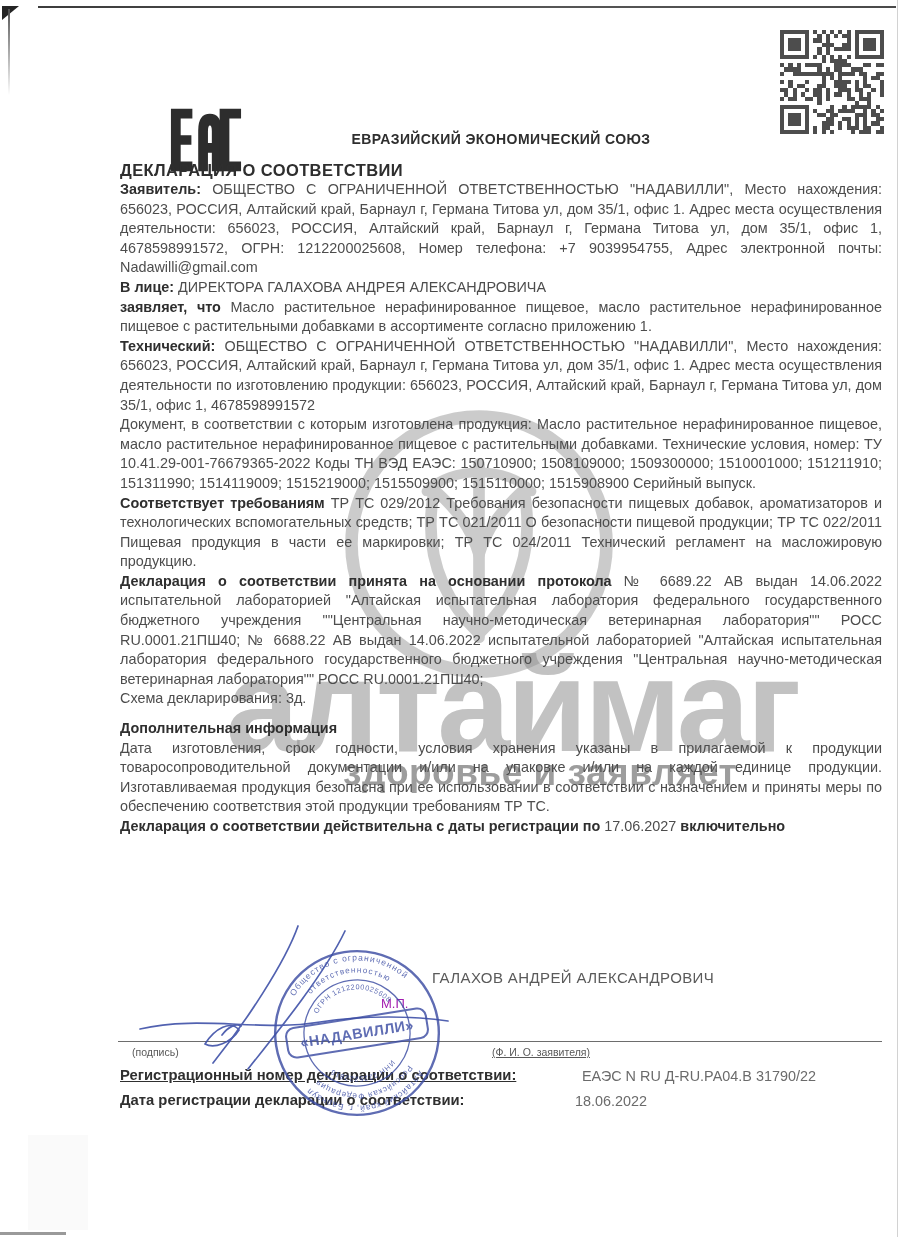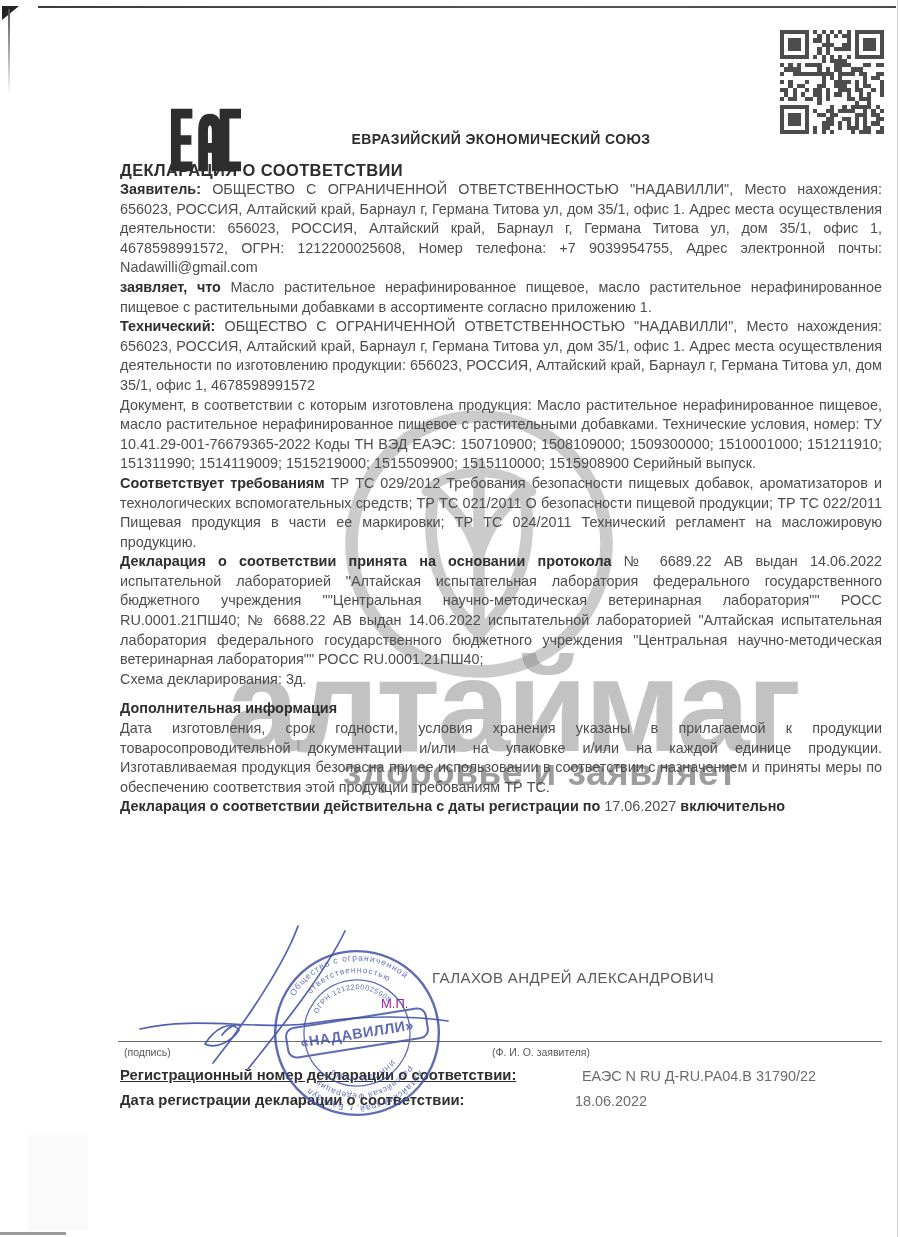--- a/index.html
+++ b/index.html
@@ -31,22 +31,22 @@
   p.doc b{color:#2f2f2f;}
   .mt19{margin-top:19px;} .mt10{margin-top:10px;} .mt5{margin-top:5px;} .mt4{margin-top:4px;}
   .sect-title{margin:10px 0 0;font-size:14.4px;line-height:19.6px;font-weight:bold;color:#2f2f2f;}
   
   .abs{position:absolute;}
   .mp-label{left:381px;top:996px;font-size:13px;color:#a21caf;z-index:2;}
   .sig-strokes{left:110px;top:903px;width:360px;height:178px;z-index:4;}
   .stamp{left:264px;top:940px;width:186px;height:186px;z-index:4;opacity:.82;transform:rotate(-9deg);}
   .sig-line-a{left:118px;top:1041px;width:312px;border-top:1.4px solid #6d6d6d;z-index:2;}
   .sig-line-b{left:430px;top:1041px;width:452px;border-top:1.4px solid #6d6d6d;z-index:2;}
-  .sig-caption{left:124px;top:1046px;font-size:10.5px;color:#585858;z-index:2;}
-  .name-caption{left:492px;top:1046px;font-size:10.5px;color:#585858;z-index:2;}
+  .sig-caption{left:132px;top:1046px;font-size:10.5px;color:#585858;z-index:2;}
+  .name-caption{left:492px;top:1046px;font-size:10.5px;color:#585858;z-index:2;text-decoration:underline;}
   .applicant-name{left:432px;top:969px;font-size:15px;color:#5a5a5a;letter-spacing:.4px;z-index:2;}
   .reg-label{font-size:14.8px;font-weight:bold;color:#2f2f2f;z-index:2;}
   .reg-value{font-size:14.4px;color:#6b6b6b;z-index:2;}
   .reg1l{left:120px;top:1067px;text-decoration:underline;} .reg1v{left:582px;top:1068px;text-align:center;}
   .reg2l{left:120px;top:1092px;} .reg2v{left:575px;top:1093px;}
 </style>
 </head>
 <body>
 
 <div class="page">
@@ -401,20 +401,21 @@
     </svg>
   </div>
   <div class="wm wm-brand">алтаймаг</div>
   <div class="wm wm-tagline">здоровье и заявляет</div>
 
   <div class="content">
     <div class="h1">ЕВРАЗИЙСКИЙ ЭКОНОМИЧЕСКИЙ СОЮЗ</div>
     <div class="h2">ДЕКЛАРАЦИЯ О СООТВЕТСТВИИ</div>
 
     <p class="doc mt19"><b>Заявитель: </b><span>ОБЩЕСТВО С ОГРАНИЧЕННОЙ ОТВЕТСТВЕННОСТЬЮ "НАДАВИЛЛИ", Место нахождения: 656023, РОССИЯ, Алтайский край, Барнаул г, Германа Титова ул, дом 35/1, офис 1. Адрес места осуществления деятельности: 656023, РОССИЯ, Алтайский край, Барнаул г, Германа Титова ул, дом 35/1, офис 1, 4678598991572, ОГРН: 1212200025608, Номер телефона: +7 9039954755, Адрес электронной почты: Nadawilli@gmail.com</span></p>
+    <p class="doc mt4"><b>В лице: </b><span>ДИРЕКТОРА ГАЛАХОВА  АНДРЕЯ АЛЕКСАНДРОВИЧА</span></p>
     <p class="doc"><b>заявляет, что </b><span>Масло растительное нерафинированное пищевое, масло растительное нерафинированное пищевое  с растительными добавками в ассортименте согласно приложению 1.</span></p>
     <p class="doc"><b>Технический: </b><span>ОБЩЕСТВО С ОГРАНИЧЕННОЙ ОТВЕТСТВЕННОСТЬЮ "НАДАВИЛЛИ", Место нахождения: 656023, РОССИЯ, Алтайский край, Барнаул г, Германа Титова ул, дом 35/1, офис 1. Адрес места осуществления деятельности по изготовлению продукции: 656023, РОССИЯ, Алтайский край, Барнаул г, Германа Титова ул, дом 35/1, офис 1, 4678598991572</span></p>
     <p class="doc"><span>Документ, в соответствии с которым изготовлена продукция: Масло растительное нерафинированное пищевое, масло растительное нерафинированное пищевое с растительными добавками. Технические условия, номер: ТУ 10.41.29-001-76679365-2022 Коды ТН ВЭД ЕАЭС: 150710900; 1508109000; 1509300000; 1510001000; 151211910; 151311990; 1514119009; 1515219000; 1515509900; 1515110000; 1515908900 Серийный выпуск.</span></p>
     <p class="doc mt10"><b>Соответствует требованиям </b><span>ТР ТС 029/2012 Требования безопасности пищевых добавок, ароматизаторов и технологических вспомогательных средств; ТР ТС 021/2011 О безопасности пищевой продукции; ТР ТС 022/2011 Пищевая продукция в части ее маркировки; ТР ТС 024/2011 Технический регламент на масложировую продукцию.</span></p>
     <p class="doc mt10"><b>Декларация о соответствии принята на основании протокола </b><span>№ 6689.22 АВ выдан 14.06.2022 испытательной лабораторией "Алтайская испытательная лаборатория федерального государственного бюджетного учреждения ""Центральная научно-методическая ветеринарная лаборатория"" РОСС RU.0001.21ПШ40; № 6688.22 АВ выдан 14.06.2022 испытательной лабораторией "Алтайская испытательная лаборатория федерального государственного бюджетного учреждения "Центральная научно-методическая ветеринарная лаборатория"" РОСС RU.0001.21ПШ40;</span></p>
     <p class="doc"><span>Схема декларирования: 3д.</span></p>
     <p class="sect-title mt5">Дополнительная информация</p>
     <p class="doc"><span>Дата изготовления, срок годности, условия хранения указаны в прилагаемой к продукции товаросопроводительной документации и/или на упаковке и/или на каждой единице продукции. Изготавливаемая продукция безопасна при ее использовании в соответствии с назначением и приняты меры по обеспечению соответствия этой продукции требованиям ТР ТС.</span></p>
     <p class="doc mt10"><b>Декларация о соответствии действительна с даты регистрации по </b><span>17.06.2027</span><b> включительно</b></p>
   </div>

